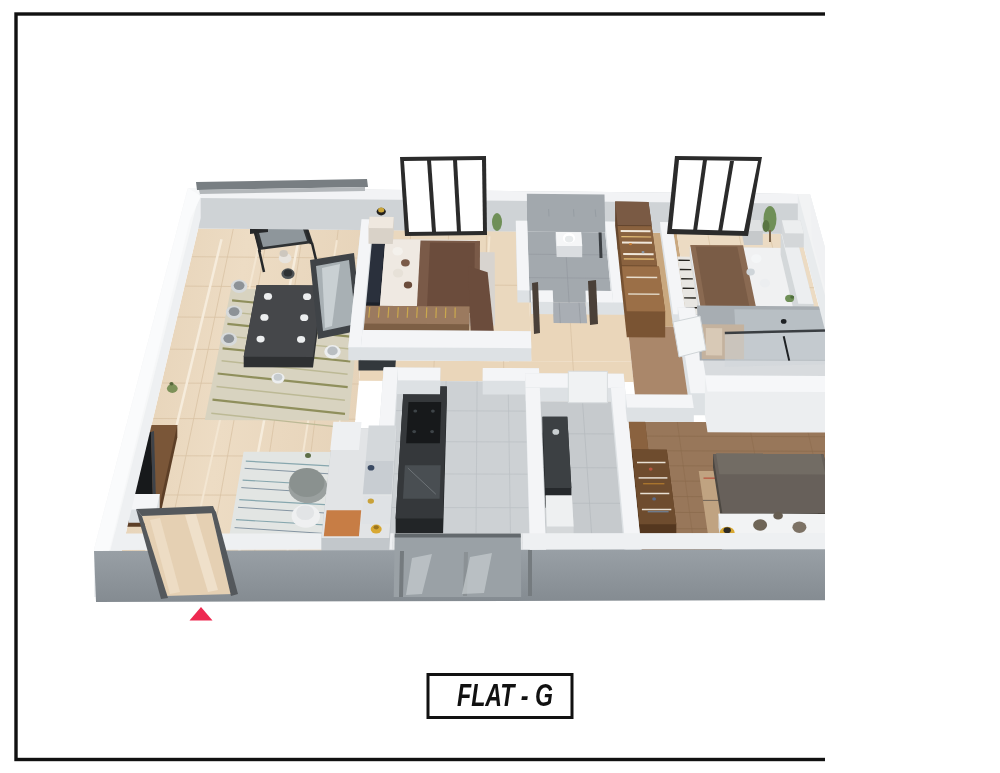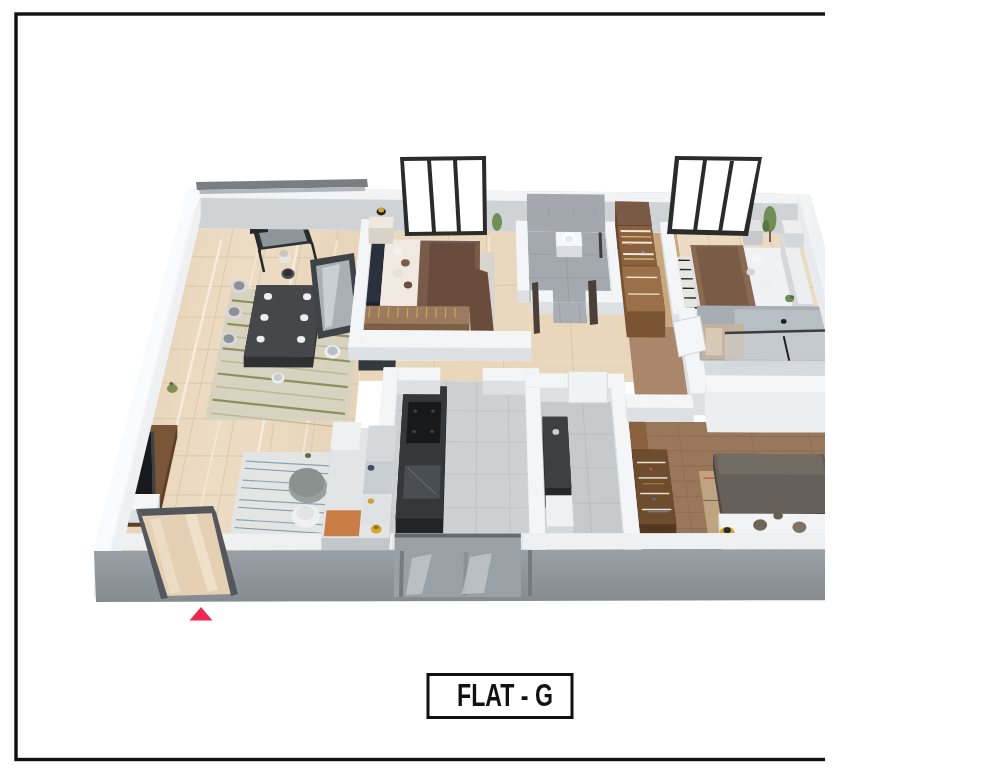--- a/index.html
+++ b/index.html
@@ -1,16 +1,16 @@
 <!DOCTYPE html>
 <html><head>
 <meta charset="utf-8">
 <style>
 html,body{margin:0;padding:0;background:#ffffff;}
-#page{position:relative;width:825px;height:773px;overflow:hidden;font-family:"Liberation Sans", sans-serif;}
+#page{position:relative;width:825px;height:773px;overflow:hidden;font-family:"Liberation Sans", sans-serif;font-style:italic;}
 </style>
 </head>
 <body>
 <div id="page">
 <svg width="1000" height="773" viewBox="0 0 1000 773">
 
 <rect x="0" y="0" width="1000" height="773" fill="#ffffff"></rect>
 <defs>
         <linearGradient id="fgrad" x1="0" y1="0" x2="0" y2="1">
           <stop offset="0" stop-color="#99a0a6"></stop>

